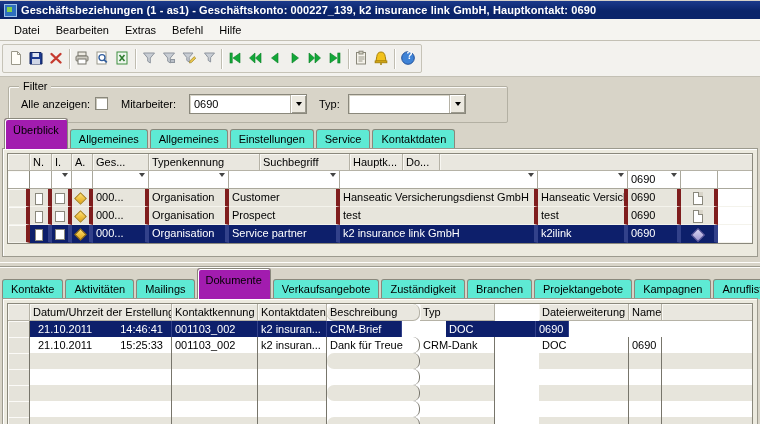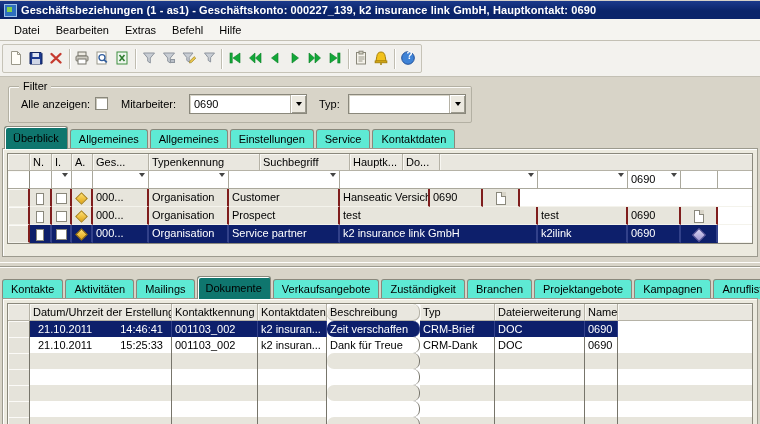--- a/index.html
+++ b/index.html
@@ -34,21 +34,21 @@
   .toolbox {
     position:absolute; left:2px; top:3px; height:29px; width:420px;
     background:#f1f0ec; border:1px solid #c6c3b7; border-radius:2px;
     display:flex; align-items:center; padding:0 3px;
   }
   .tbtn { width:21px; height:22px; display:flex; align-items:center; justify-content:center; border:1px solid transparent; position:relative; }
   .tsep { width:1px; height:20px; background:#c0bdb1; margin:0 3px; box-shadow:1px 0 0 #fff; }
   .help-q { position:absolute; left:0; top:1px; width:21px; text-align:center; font-size:10px; font-weight:bold; color:#fff; pointer-events:none; }
   
   .groupbox {
-    position:absolute; left:8px; top:86px; width:464px; height:37px;
+    position:absolute; left:8px; top:86px; width:500px; height:37px;
     border:1px solid #b3b0a3; border-radius:2px; box-shadow:inset 1px 1px 0 #fbfaf7;
   }
   .groupbox-legend {
     position:absolute; left:10px; top:-7px; background:#d8d4c8; padding:0 4px; font-size:11px;
   }
   .lbl-alle { position:absolute; left:12px; top:11px; }
   .checkbox {
     position:absolute; left:86px; top:10px; width:13px; height:13px; background:#fff;
     border:1px solid #8a887c; box-shadow:inset 1px 1px 0 #c9c6ba;
   }
@@ -67,55 +67,55 @@
   
   .tabs { position:absolute; display:flex; align-items:flex-end; height:23px; }
   .tabs-main { left:4px; top:126px; }
   .tabs-sub  { left:2px; top:276px; }
   .tab {
     height:20px; padding:3px 8px 0 8px; background:#5eead4;
     border:1px solid #8a887c; border-bottom:none; border-radius:3px 3px 0 0;
     margin-right:2px; white-space:nowrap;
   }
   .tab.active {
-    height:23px; padding-top:5px; background:#0f766e; position:relative; z-index:5;
+    height:31px; padding-top:5px; background:#a21caf; position:relative; z-index:5;
     box-shadow:inset 1px 1px 0 #fff;
   }
   
   .panel { position:absolute; background:#eceadf; border:1px solid #9c9a8e; box-shadow:inset 1px 1px 0 #fff; }
   .panel1 { left:2px; top:148px; width:756px; height:109px; }
   .panel2 { left:2px; top:298px; width:756px; height:126px; border-bottom:none; }
   .splitter { position:absolute; left:0; top:262px; width:760px; height:5px; border-top:1px solid #fdfcf9; border-bottom:1px solid #9c9a8e; background:#d8d4c8; box-shadow:0 1px 0 #fdfcf9; }
   
   .grid { position:absolute; left:4px; top:4px; width:746px; border:1px solid #8a887c; background:#fff; }
   .g-row { display:flex; width:100%; }
   .g-cell { flex:0 0 auto; overflow:hidden; white-space:nowrap; padding:2px 3px 0 3px; border-right:1px solid #aaa89c; position:relative; }
   .hdr .g-cell { background:#e9e7df; border-right:1px solid #b5b2a6; border-bottom:1px solid #b5b2a6; box-shadow:inset 1px 1px 0 #f8f7f2; height:17px; }
   .ind { background:#e5e3da; border-right:1px solid #8a887c; box-shadow:inset 1px 1px 0 #fbfaf7; }
   .filt .g-cell { background:#fff; height:18px; border-bottom:1px solid #aaa89c; }
   .filt-arrow { position:absolute; right:3px; top:6px; }
   .filt-arrow .arrow-down { border-top-color:#444; }
   
-  .t1row .g-cell { height:18px; background:#e7e5dc; border-right:2px solid #7f1d1d; border-bottom:1px solid #f4f3ec; }
+  .t1row .g-cell { height:18px; background:#e7e5dc; border-right:4px solid #7f1d1d; border-bottom:1px solid #f4f3ec; }
   .t1row .g-cell.fill, .t2row .g-cell.fill { background:#fff; border-right:none; }
   .t1row.sel .g-cell:not(.ind):not(.fill) { background:#0d1f6b; color:#fff; border-right-color:#32418a; border-bottom-color:#0d1f6b; }
   
   .t2row .g-cell { height:16px; background:#fff; border-right:1px solid #77756b; }
   .t2row.alt .g-cell { background:#e7e5dc; }
   .t2row.alt .g-cell.fill { background:#e7e5dc; }
   .t2row.sel .g-cell:not(.ind):not(.fill) { background:#0d1f6b; color:#fff; border-right-color:#32418a; }
   .t2row .g-cell.ind { background:#e5e3da; }
   .cell-datum { display:flex; justify-content:space-between; padding:2px 8px 0 8px; }
   
   .c-ind { width:22px; } .c-n { width:22px; } .c-i { width:20px; } .c-a { width:21px; }
   .c-ges { width:56px; } .c-adr { width:80px; } .c-typ { width:111px; } .c-name { width:198px; }
   .c-such { width:90px; } .c-hpt { width:53px; } .c-do { width:37px; } .c-fill { flex:1 1 auto; }
   
   .d-ind { width:22px; } .d-datum { width:142px; } .d-kenn { width:86px; } .d-kdat { width:69px; }
-  .d-besch { width:93px;border-radius:7px; } .d-typ { width:75px; } .d-ext { width:90px; } .d-autor { width:33px; } .d-fill { flex:1 1 auto; }
+  .d-besch { width:93px;border-radius:7px; } .d-typ { width:75px; } .d-ext { width:90px;margin-left:44px; } .d-autor { width:33px; } .d-fill { flex:1 1 auto; }
   
   .icon-wrap { display:flex; align-items:center; justify-content:center; height:100%; padding-top:0; }
   .page-ico { width:10px; height:13px; background:#fff; border:1px solid #8a887c; position:relative; }
   .page-ico:after { content:""; position:absolute; right:-1px; top:-1px; width:4px; height:4px; background:#d8d4c8; border-left:1px solid #8a887c; border-bottom:1px solid #8a887c; }
   .gem-gold { width:9px; height:9px; transform:rotate(45deg); background:linear-gradient(135deg,#ffe070,#e0a414); border:1px solid #a87c08; }
   .gem-violet { width:10px; height:10px; transform:rotate(45deg); background:linear-gradient(135deg,#d9d5f2,#9e96cf); border:1px solid #6f68a8; }
   .row-check { width:11px; height:11px; background:#fff; border:1px solid #8a887c; }
   .note-ico { width:8px; height:12px; background:#fff; border:1px solid #8a887c; }
   .hdr-txt { font-size:11px; }
 </style>
@@ -344,20 +344,21 @@
           </span>
         </div>
       <div class="g-cell c-a">
           <span class="icon-wrap">
             <span class="gem-gold"></span>
           </span>
         </div>
       <div class="g-cell c-ges">000...</div>
       <div class="g-cell c-adr">Organisation</div>
       <div class="g-cell c-typ">Customer</div>
+      <div class="g-cell c-name">Hanseatic Versicherungsdienst GmbH</div>
       <div class="g-cell c-such">Hanseatic Versicheru</div>
       <div class="g-cell c-hpt">0690</div>
       <div class="g-cell c-do">
           <span class="icon-wrap">
             <span class="page-ico"></span>
           </span>
         </div>
       <div class="g-cell c-fill fill"></div>
     </div>
 
@@ -457,21 +458,20 @@
     </div>
 
     <div class="g-row t2row sel">
       <div class="g-cell ind d-ind"></div>
       <div class="g-cell d-datum cell-datum">
           <span>21.10.2011</span>
           <span>14:46:41</span>
         </div>
       <div class="g-cell d-kenn">001103_002</div>
       <div class="g-cell d-kdat">k2 insuran...</div>
-      <div class="g-cell d-besch">Zeit verschaffen</div>
       <div class="g-cell d-typ">CRM-Brief</div>
       <div class="g-cell d-ext">DOC</div>
       <div class="g-cell d-autor">0690</div>
       <div class="g-cell d-fill fill"></div>
     </div>
 
     <div class="g-row t2row">
       <div class="g-cell ind d-ind"></div>
       <div class="g-cell d-datum cell-datum">
           <span>21.10.2011</span>

